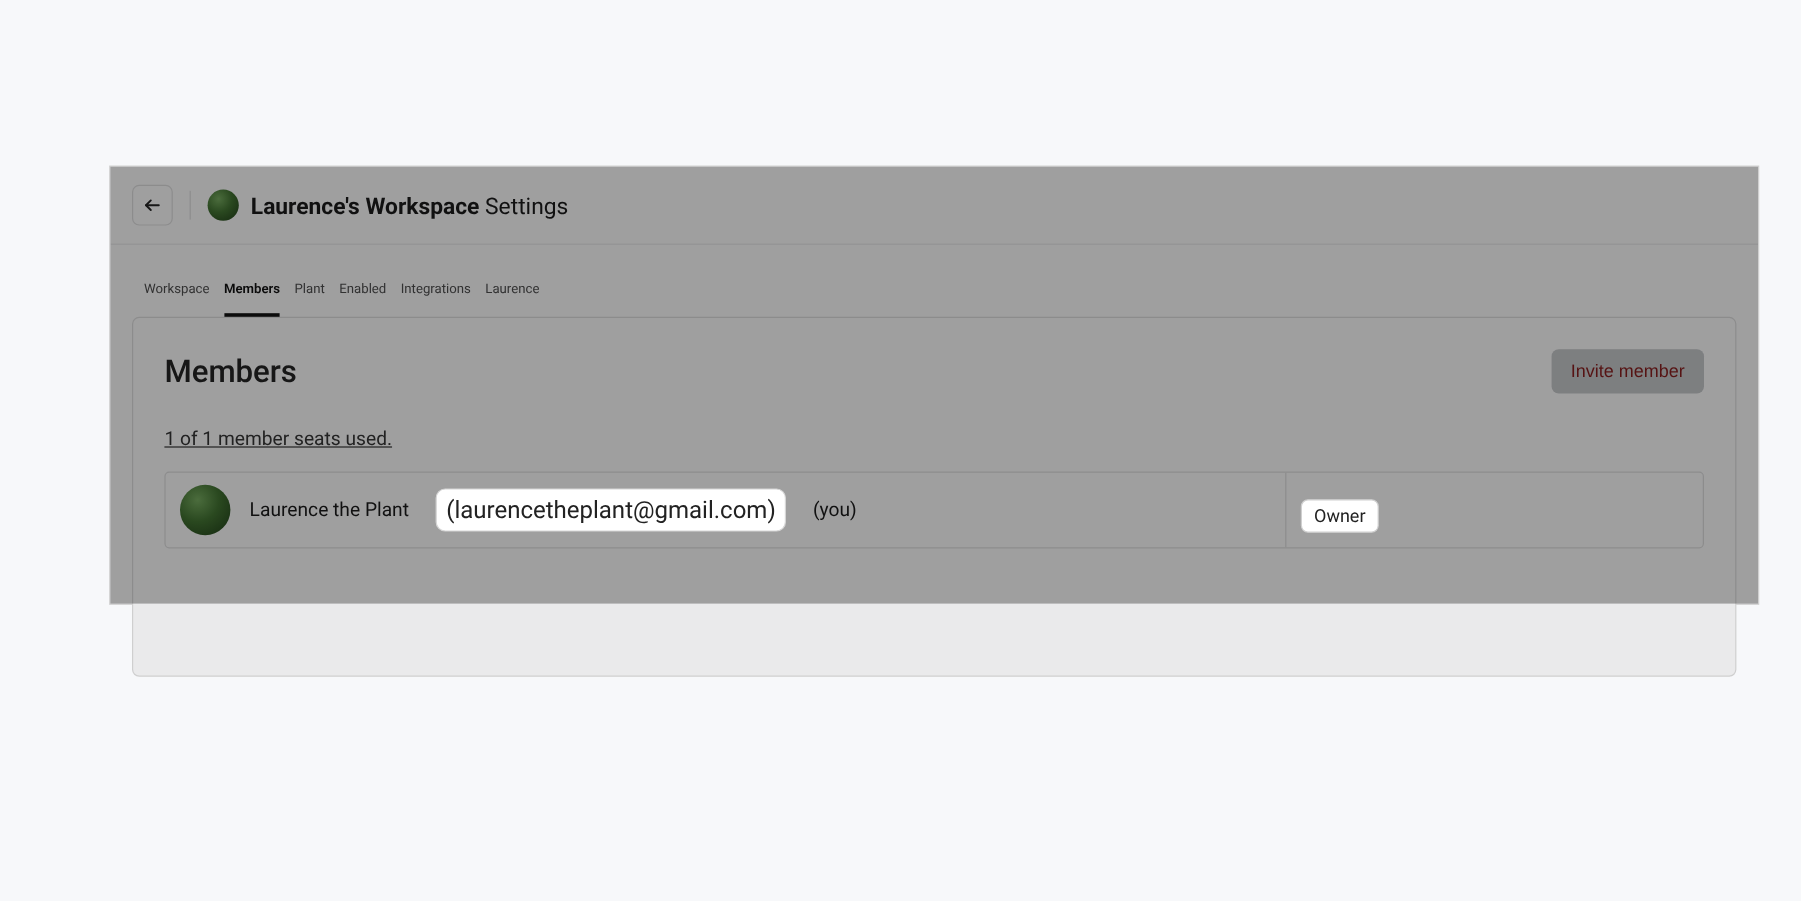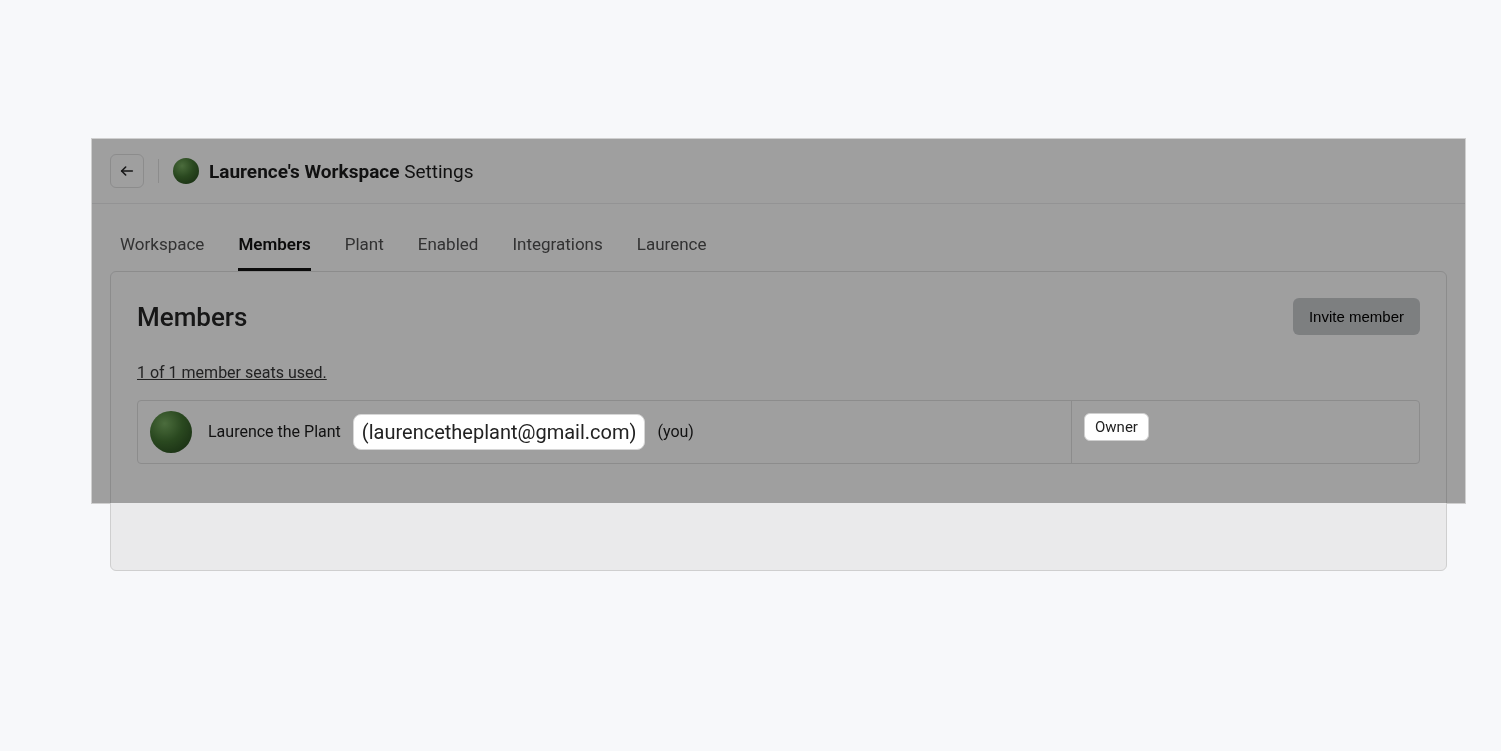--- a/index.html
+++ b/index.html
@@ -60,23 +60,23 @@
     background: radial-gradient(circle at 35% 30%, #6fa05a 0%, #3e6b2f 45%, #1e3a17 100%);
     margin-right: 10px;
     flex: 0 0 auto;
   }
   .page-title { font-size: 19px; color: #1a1a1a; }
   .page-title .bold { font-weight: 700; }
   .page-title .light { font-weight: 400; }
 
   .tabs {
     display: flex;
-    gap: 34px;
+    gap: 12px;
     padding: 30px 28px 0 28px;
-    font-size: 17px;
+    font-size: 11px;
   }
   .tab {
     color: #4a4a4a;
     padding-bottom: 14px;
     cursor: pointer;
   }
   .tab.active {
     color: #111;
     font-weight: 600;
     border-bottom: 3px solid #111;
@@ -96,21 +96,21 @@
     align-items: center;
     justify-content: space-between;
   }
   .panel-title {
     font-size: 26px;
     font-weight: 500;
     color: #222;
   }
   .invite-btn {
     background: #b9bbbd;
-    color: #000000;
+    color: #7f1d1d;
     border: none;
     border-radius: 6px;
     padding: 10px 16px;
     font-size: 15px;
     cursor: default;
   }
 
   .seats-text {
     margin-top: 28px;
     font-size: 16px;
@@ -157,21 +157,21 @@
     padding: 10px 12px;
     flex: 1 1 auto;
     gap: 16px;
   }
   .mavatar {
     width: 42px; height: 42px; border-radius: 50%;
     background: radial-gradient(circle at 35% 30%, #6fa05a 0%, #3e6b2f 45%, #1e3a17 100%);
     flex: 0 0 auto;
   }
   .mtext { font-size: 16px; line-height: 1.4; }
-  .mtext .line1 { display: flex; align-items: center; flex-wrap: wrap; gap: 12px; }
+  .mtext .line1 { display: flex; align-items: center; flex-wrap: wrap; gap: 22px; }
   .email-pill {
     background: #ffffff;
     border: 1px solid #d6d6d6;
     border-radius: 8px;
     padding: 3px 8px;
     font-size: 20px;
     color: #222;
     position: relative;
     z-index: 5;
   }
@@ -184,21 +184,21 @@
     color: #222;
     display: inline-block;
     position: relative;
     z-index: 5;
   }
   .rcell {
     width: 348px; min-width: 348px;
     border-left: 1px solid #cfcfcf;
     padding: 12px;
     display: flex;
-    align-items: flex-start;
+    align-items: flex-end;
   }
 </style>
 </head>
 <body>
 
 <div class="canvas">
 
   <div class="topbar">
     <button class="back-btn">
       <svg width="16" height="16" viewBox="0 0 24 24" fill="none" stroke="#222" stroke-width="2.4" stroke-linecap="round" stroke-linejoin="round">

